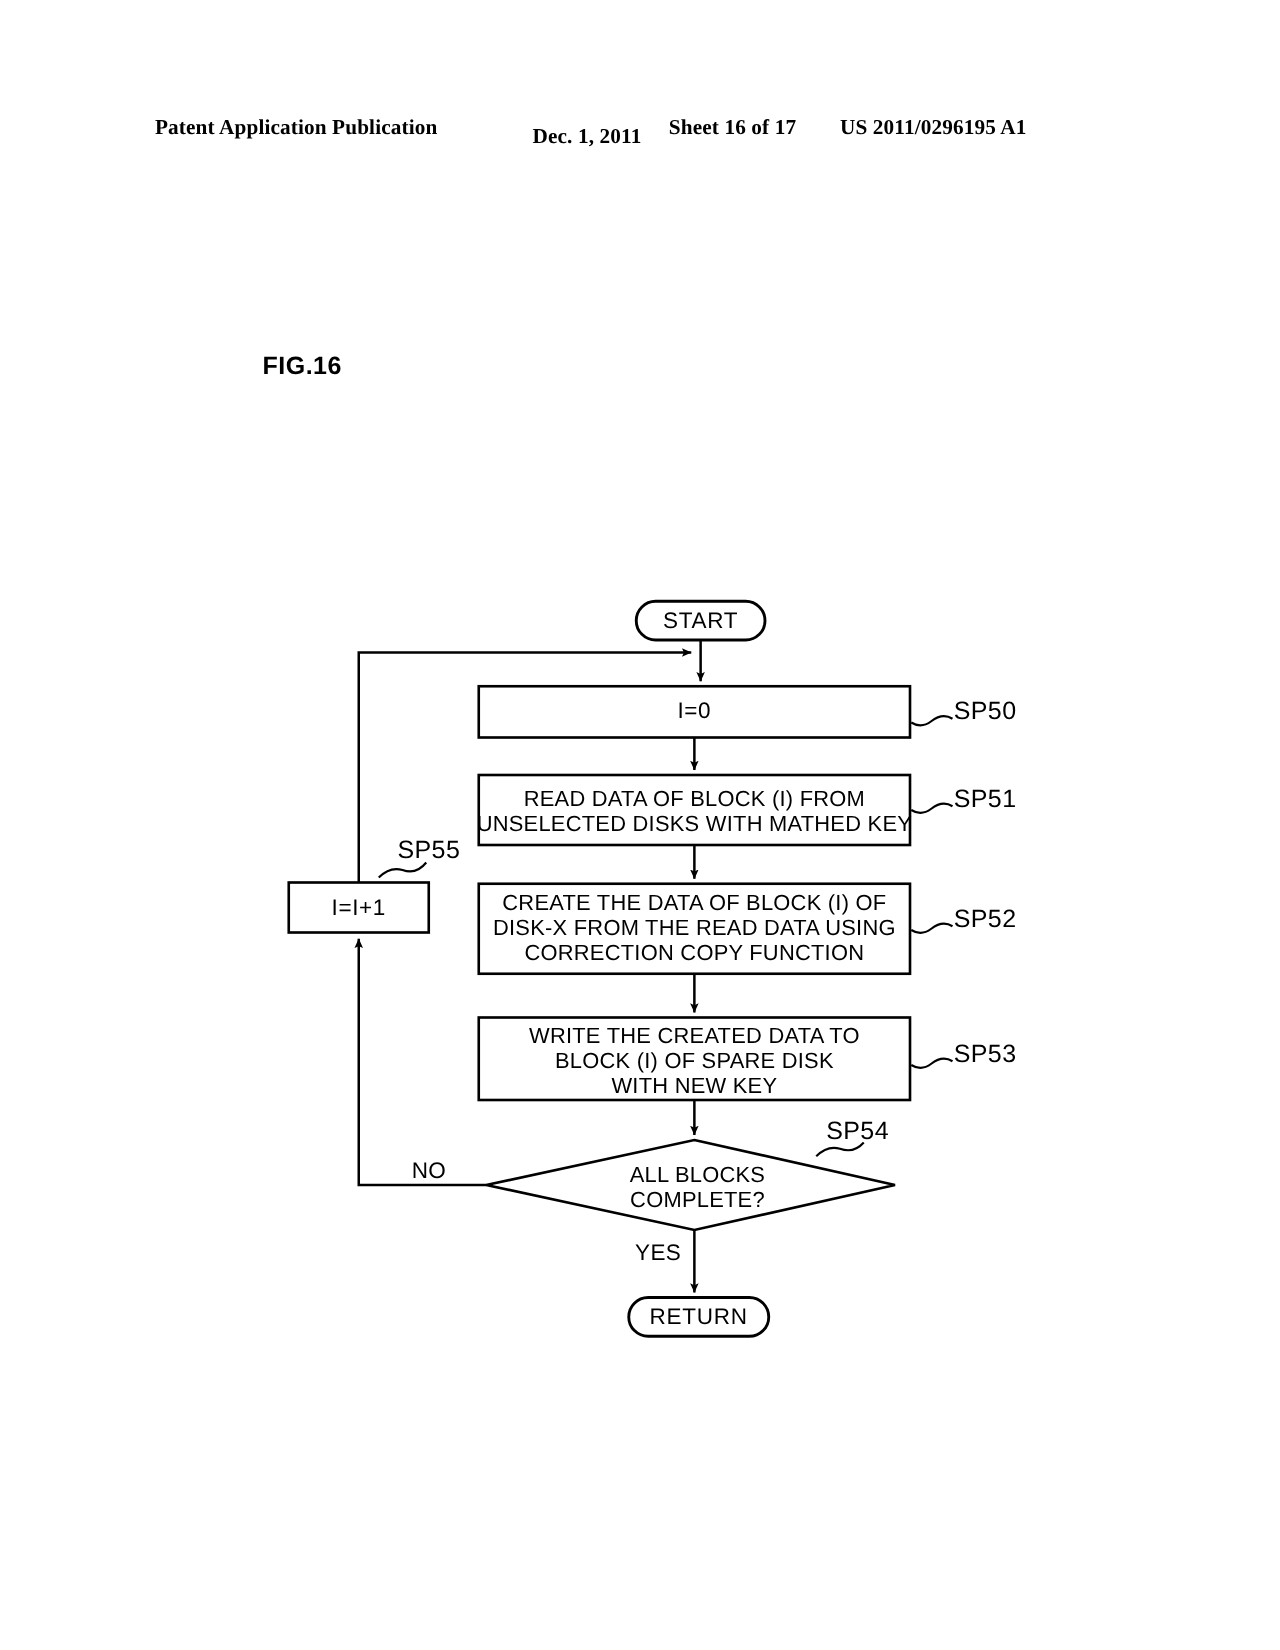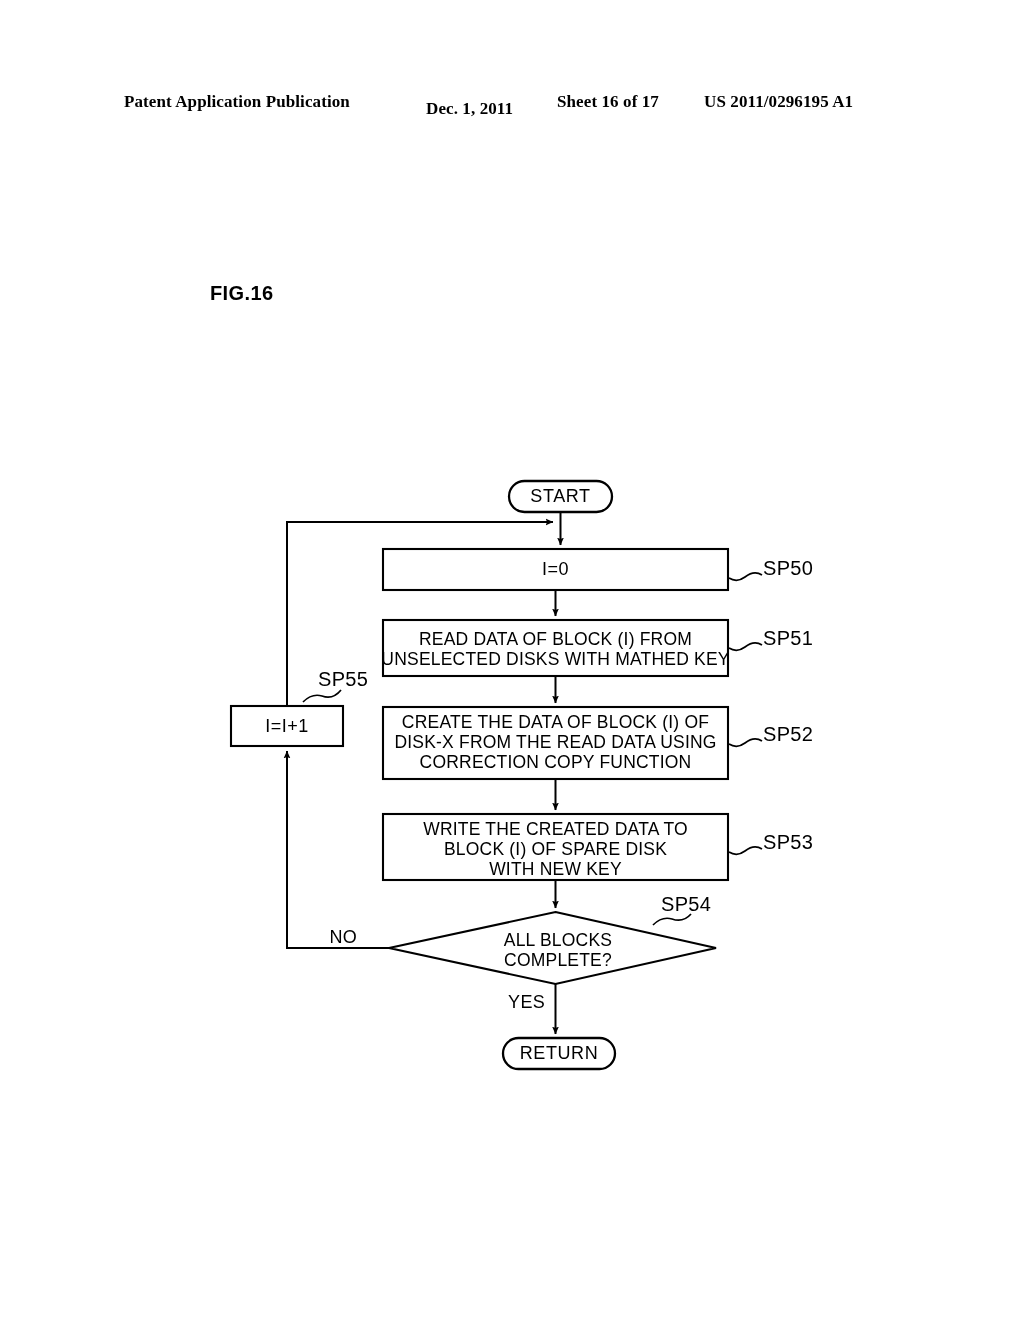--- a/index.html
+++ b/index.html
@@ -36,25 +36,25 @@
     position: absolute;
     left: 124px;
   }
   #page-header .hdr-date {
     position: absolute;
     left: 426px;
     margin-top: 14px;
   }
   #page-header .hdr-sheet {
     position: absolute;
-    left: 557px;
+    left: 535px;
   }
   #page-header .hdr-docnum {
     position: absolute;
-    left: 704px;
+    left: 672px;
   }
 
   
   #figure-title {
     position: absolute;
     top: 282px;
     left: 210px;
     font-family: "Liberation Sans", sans-serif;
     font-weight: bold;
     font-size: 20px;

